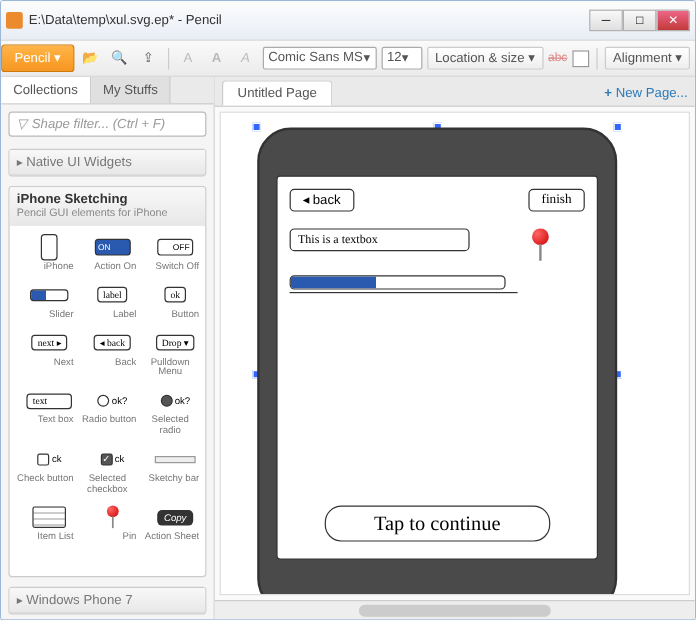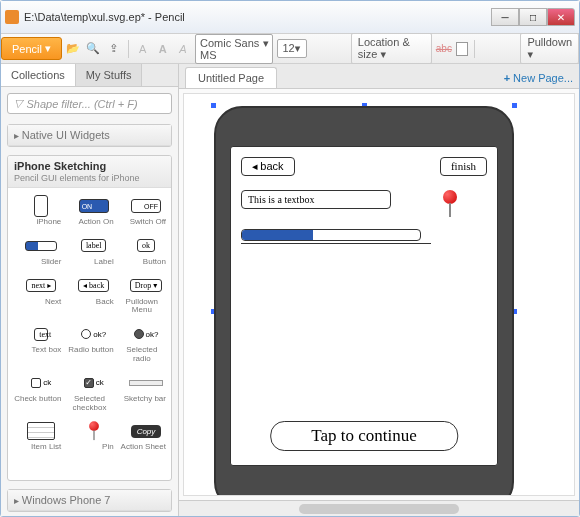--- a/index.html
+++ b/index.html
@@ -10,21 +10,21 @@
 .title-text { flex: 1; color: #333; }
 .win-btns { display: flex; gap: 0; }
 .win-btn { width: 28px; height: 18px; border: 1px solid #b0b0b0; background: linear-gradient(#f8f8f8, #e0e0e0); display: flex; align-items: center; justify-content: center; font-size: 10px; }
 .win-btn.close { background: linear-gradient(#e68, #c23a3a); color: #fff; border-radius: 0 3px 0 0; }
 .toolbar { background: linear-gradient(#fafafa, #ebebeb); height: 30px; display: flex; align-items: center; padding: 0 0; gap: 4px; border-bottom: 1px solid #d0d0d0; }
 .menu-btn { background: linear-gradient(#ffb547, #f89621); color: #fff; padding: 4px 10px; border-radius: 3px; border: 1px solid #d47800; display: flex; align-items: center; gap: 3px; }
 .tool-icon { width: 20px; height: 20px; display: flex; align-items: center; justify-content: center; color: #666; cursor: pointer; }
 .tool-icon.disabled { opacity: 0.4; }
 .sep { width: 1px; height: 18px; background: #ccc; margin: 0 2px; }
 .combo { border: 1px solid #aaa; background: #fff; padding: 2px 4px; border-radius: 2px; display: flex; align-items: flex-start; gap: 0; color: #555; }
-.dropdown { border: 1px solid #ccc; background: linear-gradient(#fff,#eee); padding: 2px 6px; border-radius: 2px; color: #555; margin-left: 40px; }
+.dropdown { border: 1px solid #ccc; background: linear-gradient(#fff,#eee); padding: 2px 6px; border-radius: 2px; color: #555; }
 .strike-label { color: #d88; text-decoration: line-through; font-size: 10px; }
 .color-sw { width: 14px; height: 14px; border: 1px solid #999; background: #fff; }
 .body { flex: 1; display: flex; overflow: hidden; }
 .sidebar { width: 178px; border-right: 1px solid #ccc; display: flex; flex-direction: column; background: #f5f5f5; }
 .side-tabs { display: flex; background: #eaeaea; border-bottom: 1px solid #ccc; }
 .side-tab { padding: 5px 10px; background: #fff; border-right: 1px solid #ccc; color: #555; }
 .side-tab.inactive { background: #e0e0e0; }
 .filter-box { margin: 6px; padding: 3px 6px; border: 1px solid #bbb; border-radius: 3px; background: #fff; color: #999; font-style: italic; display: flex; align-items: center; gap: 4px; }
 .panel { margin: 4px 6px; border: 1px solid #ccc; border-radius: 3px; background: #fff; }
 .panel-hd { background: linear-gradient(#f8f8f8,#e8e8e8); padding: 4px 6px; border-bottom: 1px solid #ddd; color: #777; font-size: 10px; }
@@ -95,21 +95,21 @@
       <span>12</span>
         <span>▾</span>
     </div>
     <div class="dropdown">
       <span>Location &amp; size</span> ▾
     </div>
     <span class="strike-label">abc</span>
     <div class="color-sw"></div>
     <div class="sep"></div>
     <div class="dropdown">
-      <span>Pulldown</span> ▾
+      <span>Alignment</span> ▾
     </div>
   </div>
 
   <div class="body">
     <div class="sidebar">
       <div class="side-tabs">
         <div class="side-tab">Collections</div>
         <div class="side-tab inactive">My Stuffs</div>
       </div>
       <div class="filter-box">
@@ -176,21 +176,21 @@
               <div class="stencil-lbl">Back</div>
             </div>
             <div class="stencil">
               <div class="stencil-prev">
                 <div class="sk-box">Drop ▾</div>
               </div>
               <div class="stencil-lbl">Pulldown Menu</div>
             </div>
             <div class="stencil">
               <div class="stencil-prev">
-                <div class="sk-box" style="width:14px">text</div>
+                <div class="sk-box" style="width:38px">text</div>
               </div>
               <div class="stencil-lbl">Text box</div>
             </div>
             <div class="stencil">
               <div class="stencil-prev">
                 <div style="display:flex;align-items:center;gap:2px;font-size:8px"><span style="width:10px;height:10px;border:1.5px solid #333;border-radius:50%;display:inline-block"></span>ok?</div>
               </div>
               <div class="stencil-lbl">Radio button</div>
             </div>
             <div class="stencil">

